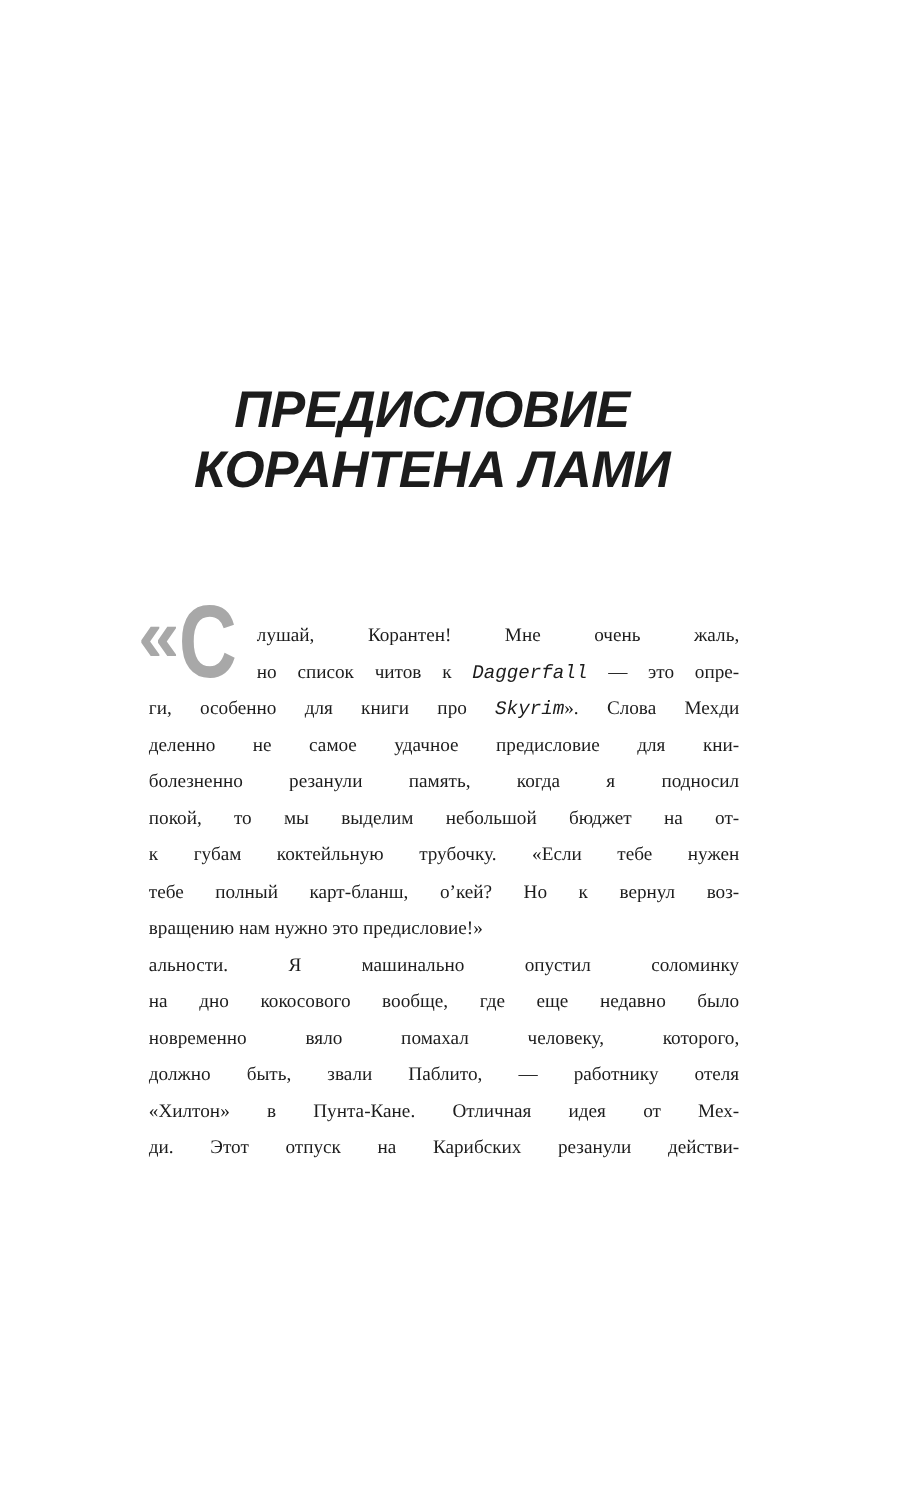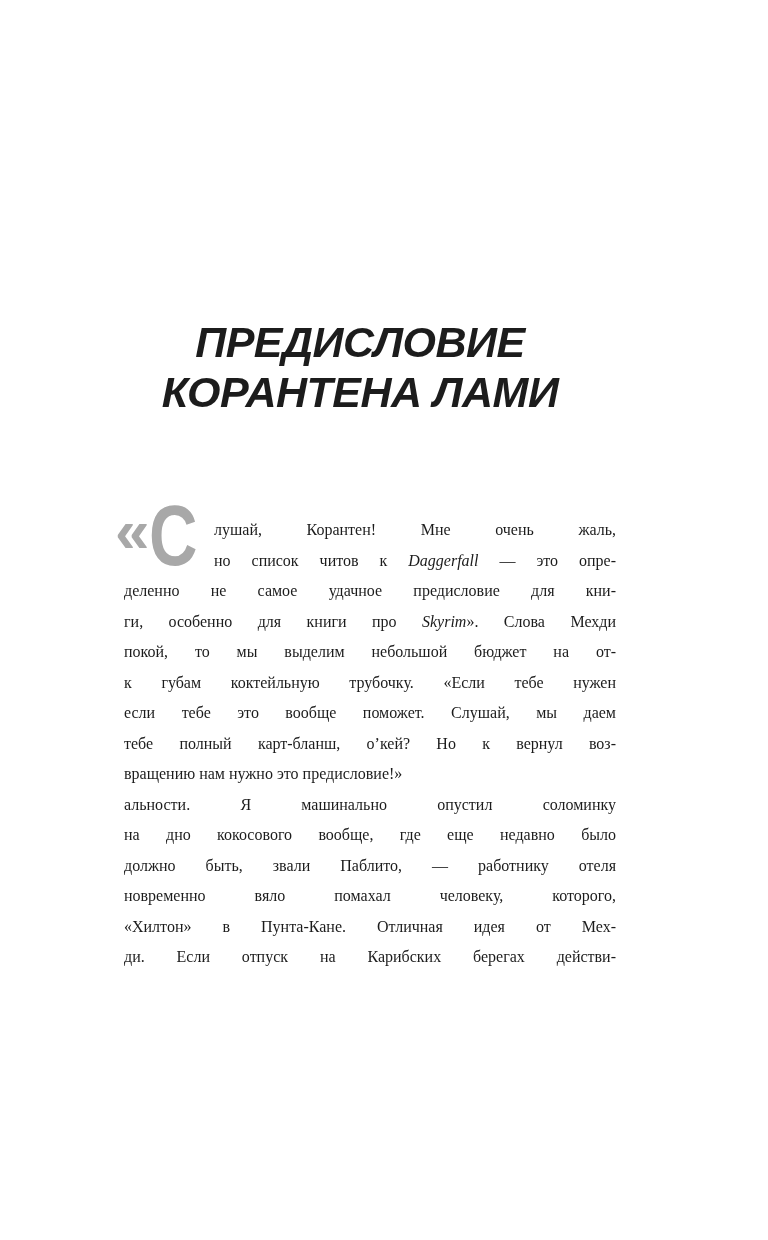--- a/index.html
+++ b/index.html
@@ -56,20 +56,21 @@
     text-align-last: left;
   }
   .line.dc-indent {
     padding-left: 90px;
   }
   .line.p-indent {
     padding-left: 25px;
   }
   .ital {
     font-style: italic;
+    font-family: Liberation Mono, monospace;
   }
   .dropcap {
     position: absolute;
     left: 115px;
     top: 496px;
     height: 66px;
     display: flex;
     align-items: center;
     color: var(--dropcap, #a8a8a8);
     pointer-events: none;
@@ -103,31 +104,31 @@
 
   <div class="dropcap">
     <span class="dc-quote">«</span>
     <span class="dc-letter">С</span>
   </div>
 
   <div class="body-text">
       <div class="paragraph">
         <div class="line dc-indent"><span>лушай, Корантен! Мне очень жаль,</span></div>
         <div class="line dc-indent"><span>но список читов к </span><span class="ital">Daggerfall</span><span> — это опре-</span></div>
+        <div class="line"><span>ги, особенно для книги про </span><span class="ital">Skyrim</span><span>». Слова Мехди</span></div>
         <div class="line"><span>деленно не самое удачное предисловие для кни-</span></div>
-        <div class="line"><span>ги, особенно для книги про </span><span class="ital">Skyrim</span><span>». Слова Мехди</span></div>
+        <div class="line"><span>болезненно резанули память, когда я подносил</span></div>
         <div class="line"><span>покой, то мы выделим небольшой бюджет на от-</span></div>
         <div class="line"><span>к губам коктейльную трубочку. «Если тебе нужен</span></div>
-        <div class="line"><span>если тебе это вообще поможет. Слушай, мы даем</span></div>
         <div class="line"><span>тебе полный карт-бланш, о’кей? Но к вернул воз-</span></div>
         <div class="line last"><span>вращению нам нужно это предисловие!»</span></div>
       </div>
       <div class="paragraph">
         <div class="line"><span>альности. Я машинально опустил соломинку</span></div>
         <div class="line"><span>на дно кокосового вообще, где еще недавно было</span></div>
+        <div class="line"><span>новременно вяло помахал человеку, которого,</span></div>
         <div class="line"><span>должно быть, звали Паблито, — работнику отеля</span></div>
-        <div class="line"><span>новременно вяло помахал человеку, которого,</span></div>
         <div class="line"><span>«Хилтон» в Пунта-Кане. Отличная идея от Мех-</span></div>
-        <div class="line"><span>ди. Если отпуск на Карибских берегах действи-</span></div>
+        <div class="line"><span>ди. Этот отпуск на Карибских резанули действи-</span></div>
       </div>
     </div>
 
 </div>
 
 </body></html>

